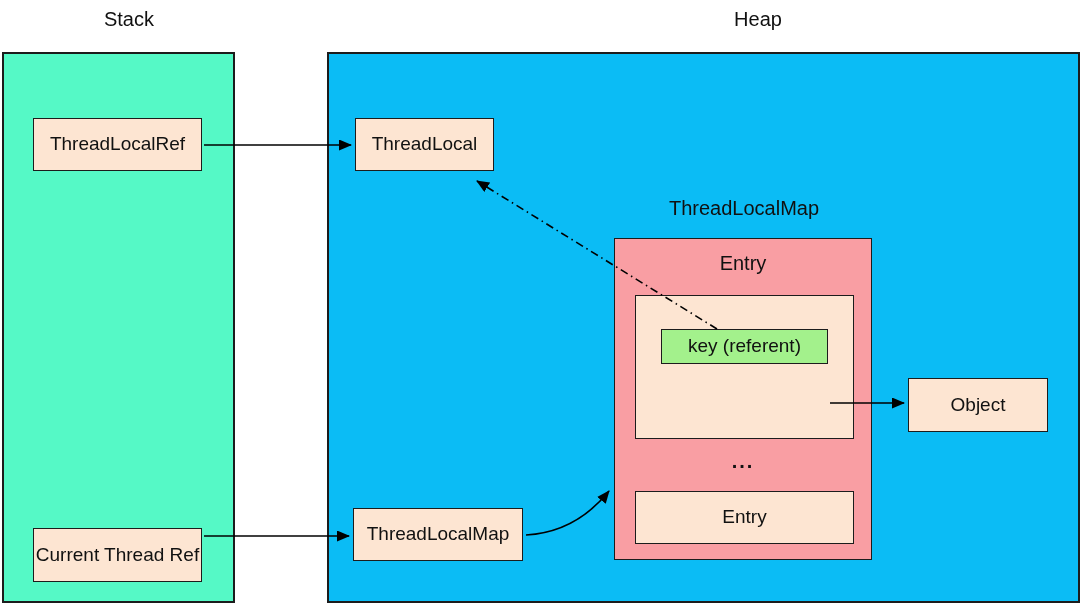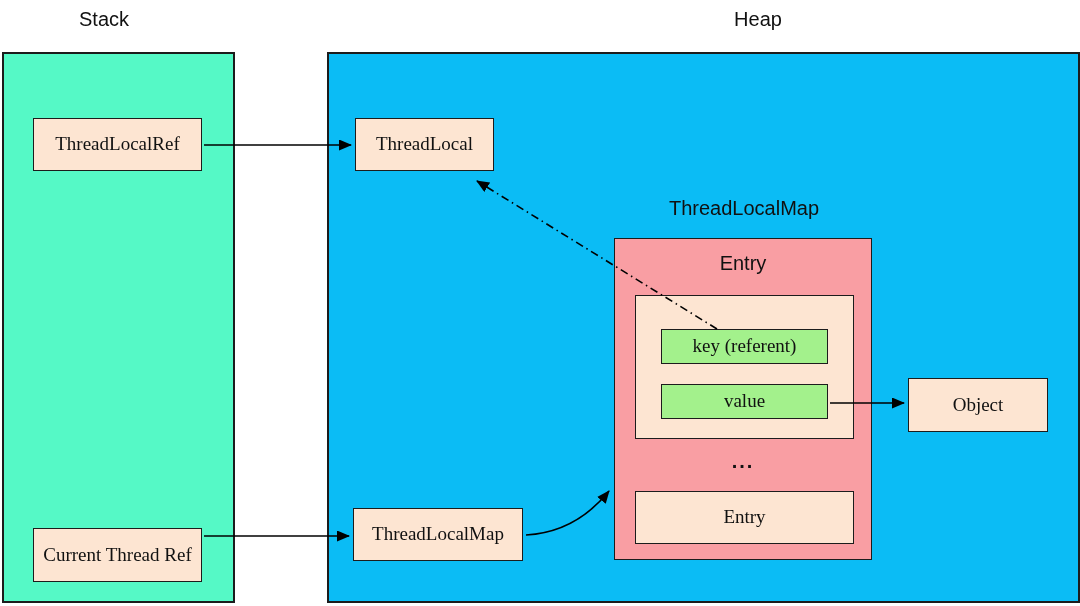--- a/index.html
+++ b/index.html
@@ -63,21 +63,20 @@
     background: var(--node-bg);
     border: 1.5px solid var(--border);
     display: flex;
     align-items: center;
     justify-content: center;
     text-align: center;
     font-size: 19px;
     line-height: 1.2;
     padding: 0 0;
     z-index: 2;
-    font-family: Liberation Serif, serif;
   }
   .slot {
     background: var(--slot-bg);
     z-index: 3;
   }
   .center-text {
     position: absolute;
     text-align: center;
     font-size: 20px;
     z-index: 2;
@@ -99,41 +98,40 @@
     stroke-width: 1.6;
     fill: none;
   }
   svg.arrows marker path { fill: var(--arrow); }
 </style>
 </head>
 <body>
 
 <div class="canvas">
 
-  <div class="region-label" style="left:54px; top:8px; width:100px;">Stack</div>
+  <div class="region-label" style="left:54px; top:8px; width:100px;text-align:right;">Stack</div>
   <div class="region-label" style="left:708px; top:8px; width:100px;">Heap</div>
 
   <div class="region stack" style="left:2px; top:52px; width:233px; height:551px;"></div>
   <div class="region heap" style="left:327px; top:52px; width:753px; height:551px;"></div>
 
   <div class="node" style="left:33px; top:118px; width:169px; height:53px;">ThreadLocalRef</div>
   <div class="node" style="left:33px; top:528px; width:169px; height:54px;">Current Thread Ref</div>
 
   <div class="node" style="left:355px; top:118px; width:139px; height:53px;text-align:right;">ThreadLocal</div>
   <div class="node" style="left:353px; top:508px; width:170px; height:53px;">ThreadLocalMap</div>
   <div class="node" style="left:908px; top:378px; width:140px; height:54px;">Object</div>
 
   <div class="map-title" style="left:664px; top:197px; width:160px;">ThreadLocalMap</div>
   <div class="map-box" style="left:614px; top:238px; width:258px; height:322px;"></div>
 
   <div class="center-text" style="left:614px; top:252px; width:258px;">Entry</div>
 
   <div class="entry-box" style="left:635px; top:295px; width:219px; height:144px;"></div>
   <div class="node slot" style="left:661px; top:329px; width:167px; height:35px;">key (referent)</div>
-  <div class="node slot" style="left:661px; top:384px; width:167px; height:35px;">value</div>
 
   <div class="center-text ellipsis" style="left:614px; top:450px; width:258px;">...</div>
   <div class="node" style="left:635px; top:491px; width:219px; height:53px;">Entry</div>
 
   <svg class="arrows" viewBox="0 0 1080 606">
     <defs>
       <marker id="ah" markerUnits="userSpaceOnUse" markerWidth="13" markerHeight="11" viewBox="0 0 13 11" refX="12" refY="5.5" orient="auto">
         <path d="M0,0 L13,5.5 L0,11 Z"></path>
       </marker>
     </defs>

